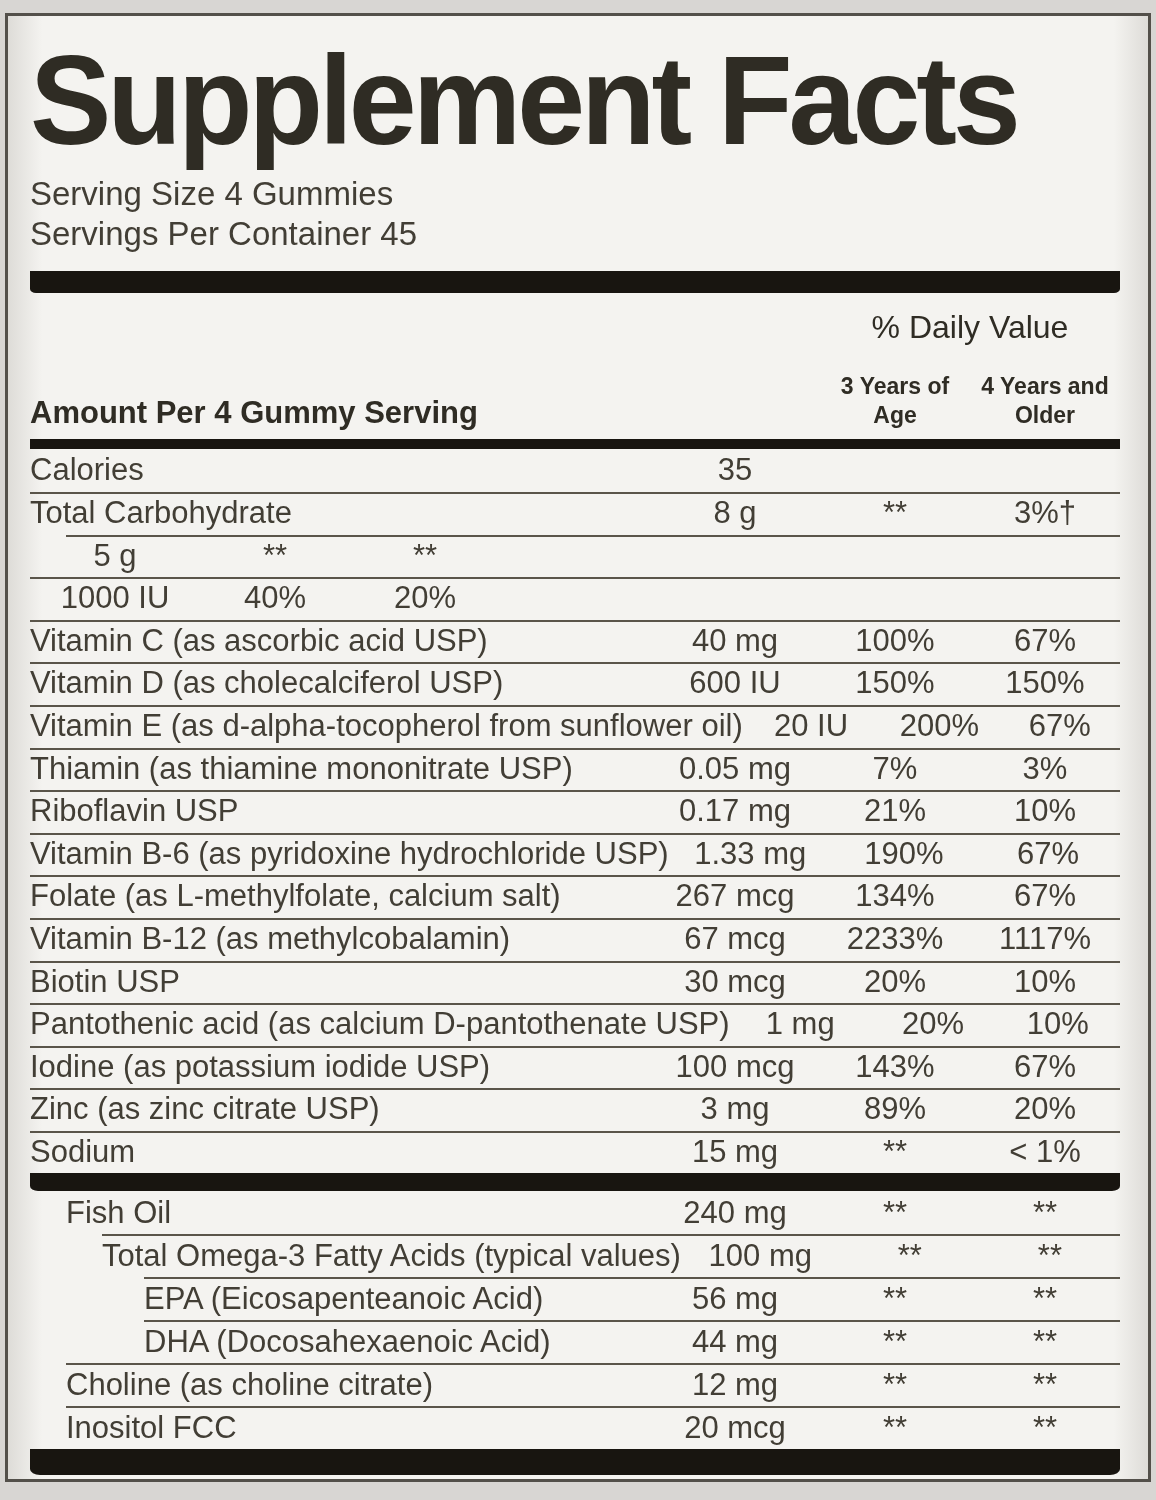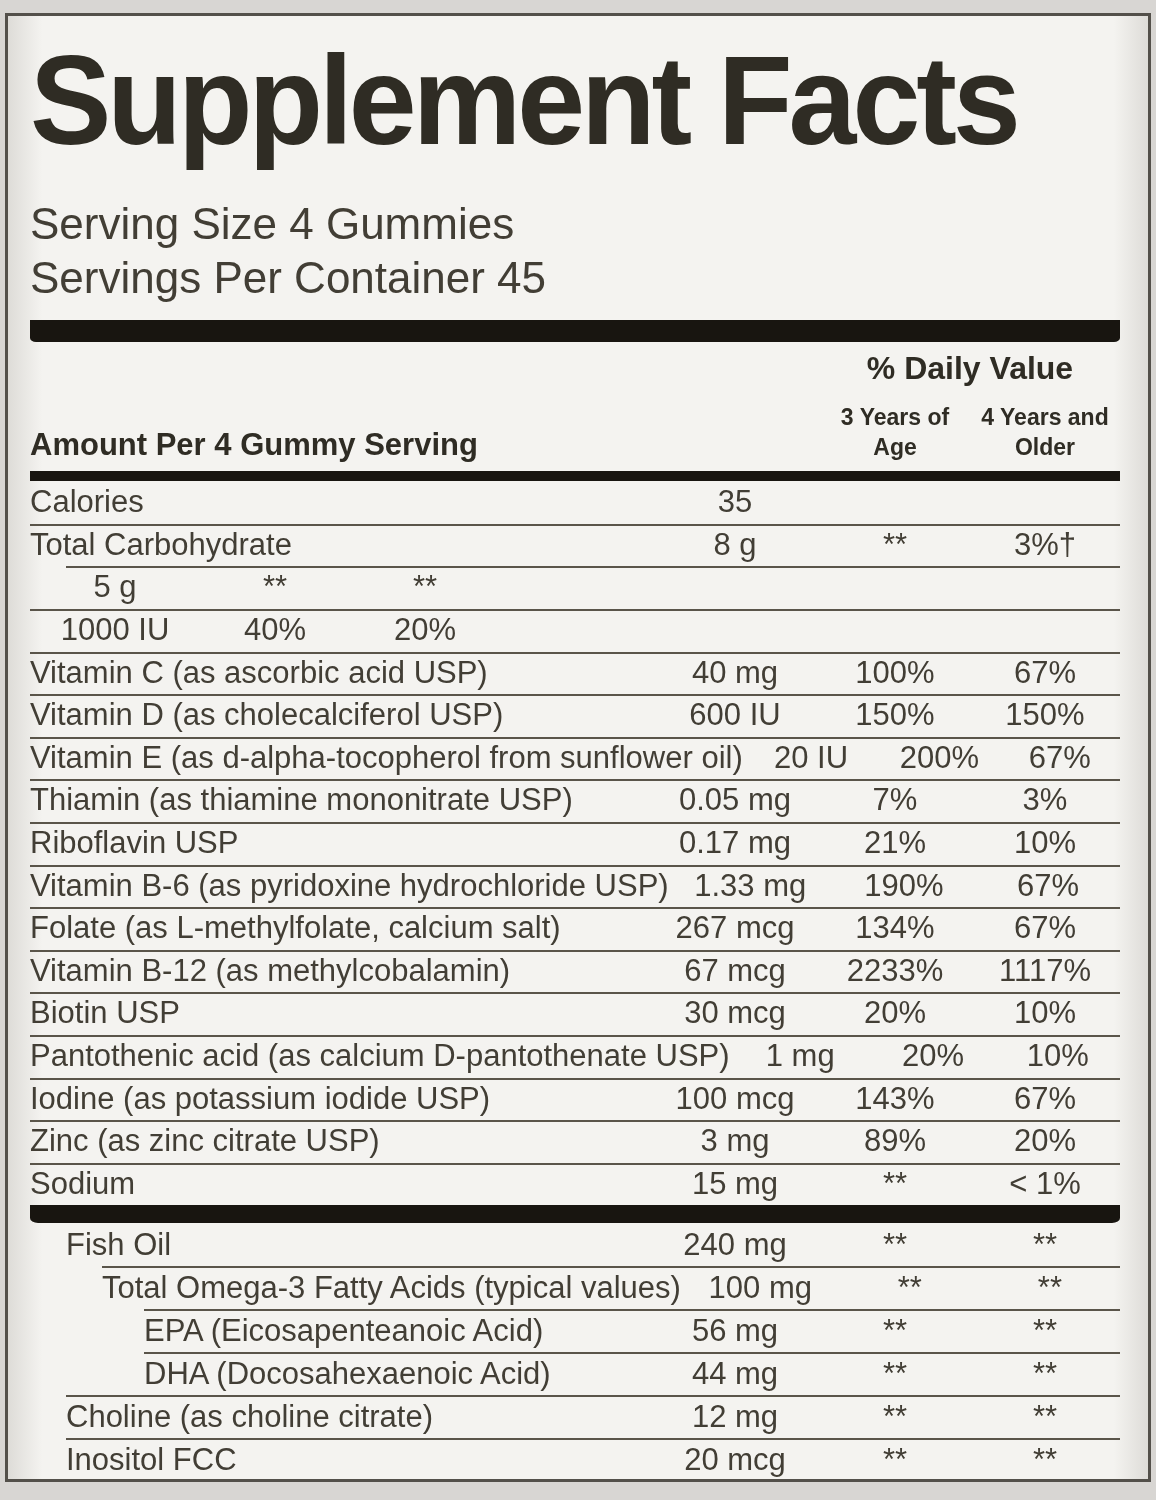--- a/index.html
+++ b/index.html
@@ -35,22 +35,22 @@
     font-size:122px;
     font-weight:bold;
     letter-spacing:-4px;
     color:var(--text-strong);
     white-space:nowrap;
     line-height:1.05;
     transform:scaleY(1.04);
     transform-origin:top left;
   }
   .serving{
-    margin-top:35px;
-    font-size:44px;
+    margin-top:12px;
+    font-size:33px;
     line-height:1.22;
     color:var(--text);
   }
   .bar{background:var(--bar);width:100%;}
   .bar-1{height:22px;margin-top:16px;border-radius:0 0 6px 6px/0 0 4px 4px;}
   .bar-2{height:10px;}
   .bar-3{height:18px;border-radius:0 0 8px 8px/0 0 5px 5px;}
   .bar-4{height:26px;border-radius:0 0 10px 10px/0 0 6px 6px;}
   .thead{
     display:flex;
@@ -64,28 +64,28 @@
     font-size:31px;
     font-weight:bold;
     color:var(--text-strong);
   }
   .thead-right{
     width:300px;
     text-align:center;
   }
   .dv-title{
     font-size:32px;
-    font-weight:bold;
+    font-weight:normal;
     color:var(--text-strong);
     white-space:nowrap;
-    margin-top:2px;
+    margin-top:10px;
   }
   .dv-cols{
     display:flex;
-    margin-top:16px;
+    margin-top:26px;
   }
   .dv-col{
     font-size:23px;
     font-weight:bold;
     color:var(--text-strong);
     white-space:pre-line;
     line-height:1.3;
     text-align:center;
   }
   .dv-col-1{width:150px;}

